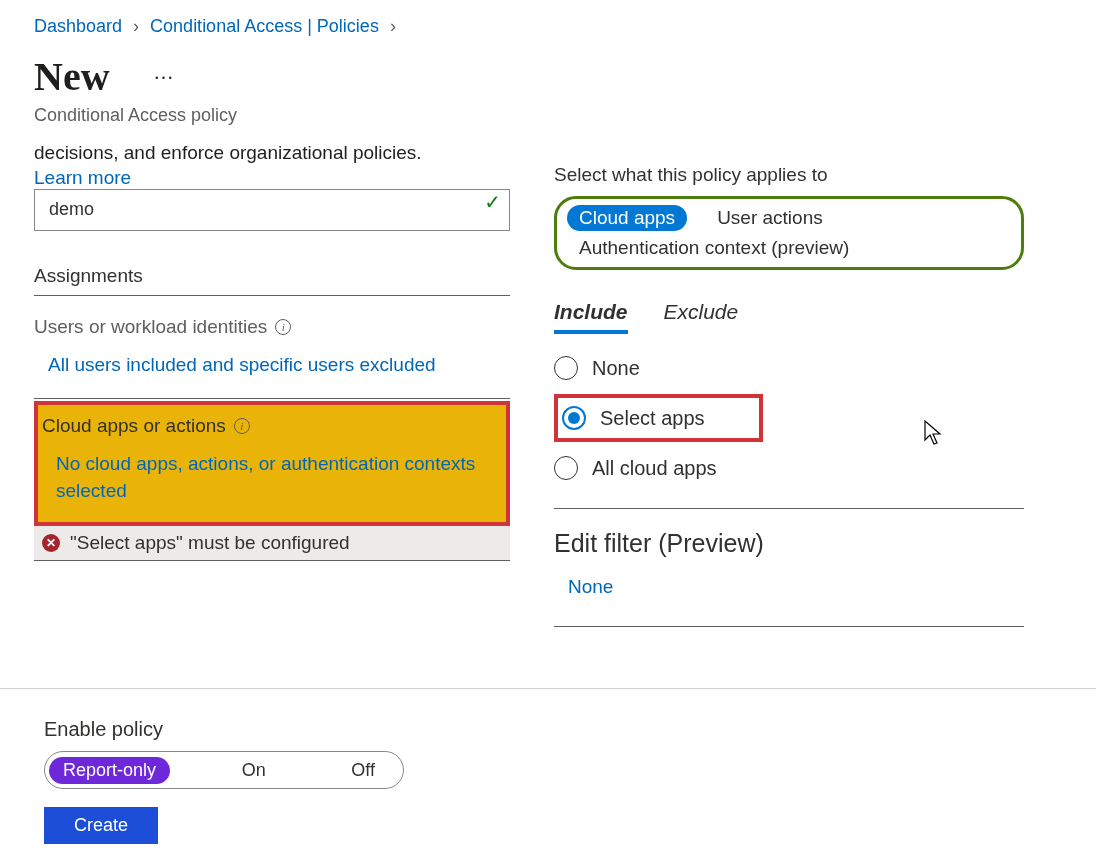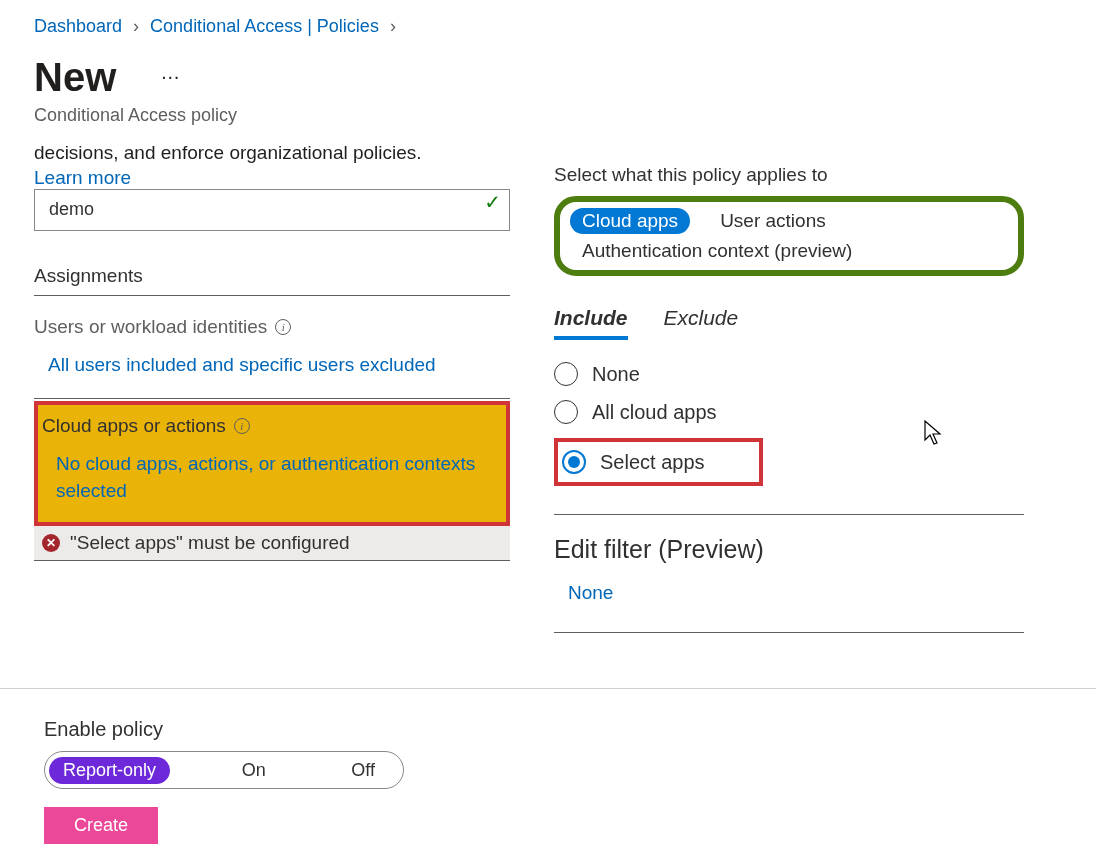--- a/index.html
+++ b/index.html
@@ -17,21 +17,21 @@
   }
   .page {
     padding: 16px 0 0 34px;
   }
   .breadcrumb {
     font-size: 18px;
     margin-bottom: 20px;
   }
   .breadcrumb a { color: #0066b8; text-decoration: none; }
   .breadcrumb .sep { color: #605e5c; margin: 0 6px; }
-  .title-row { display: flex; align-items: flex-start; gap: 36px; }
+  .title-row { display: flex; align-items: flex-start; gap: 36px; font-family: Liberation Serif, serif; }
   .title {
     font-size: 40px;
     font-weight: 600;
     color: #201f1e;
     margin: 0;
     line-height: 1;
   }
   .more-btn {
     font-size: 20px;
     color: #201f1e;
@@ -86,21 +86,21 @@
     font-size: 19px; color: #323130;
   }
   .error-icon {
     width: 18px; height:18px; border-radius:50%; background:#a4262c;
     color:#fff; display:inline-flex; align-items:center; justify-content:center;
     font-size:12px; font-weight:bold;
   }
   
   .right-label { font-size:19px; color:#323130; margin-bottom:10px; }
   .seg-box {
-    border:6px solid #4d7c0f; border-radius: 22px;
+    border:3px solid #4d7c0f; border-radius: 22px;
     padding: 6px 10px; display:flex; flex-wrap:wrap; align-items:center;
     column-gap: 18px; row-gap: 4px; font-size:19px;
   }
   .seg-item { padding: 2px 12px; cursor:pointer; color:#323130; border-radius:14px; }
   .seg-item.active { background:#0078d4; color:#fff; }
   .tabs { display:flex; gap:36px; margin-top:30px; font-size:21px; }
   .tab { cursor:pointer; color:#323130; padding-bottom:6px;font-style:italic; }
   .tab.active { font-weight:600; border-bottom: 4px solid #0078d4; }
   .radio-group { margin-top: 22px; display:flex; flex-direction:column; gap:14px; font-size:20px; }
   .radio-row { display:flex; align-items:center; gap:14px; cursor:pointer; }
@@ -125,21 +125,21 @@
   .enable-label { font-size:20px; color:#323130; margin-bottom:10px; }
   .toggle-seg {
     border:1px solid #8a8886; border-radius:20px; height:38px;
     display:inline-flex; align-items:center; padding:2px; width: 360px;
   }
   .toggle-opt { flex:0 0 auto; text-align:center; font-size:18px; cursor:pointer; color:#323130; }
   .toggle-opt.active { background:#6d28d9; color:#fff; border-radius:18px; padding: 3px 14px; margin-left:2px; }
   .toggle-opt:not(.active){ padding: 3px 14px; }
   .toggle-spacer { flex:1; }
   .create-btn {
-    margin-top:18px; background:#ec4899; color:#fff; border:none;
+    margin-top:18px; background:#1d4ed8; color:#fff; border:none;
     font-size:18px; padding: 8px 30px; cursor:pointer;
   }
   .cursor {
     position:absolute; left:924px; top:420px; width:20px; height:26px;
     pointer-events:none;
   }
 </style>
 </head>
 <body>
 
@@ -202,29 +202,29 @@
       <div class="tabs">
         <div class="tab active">Include</div>
         <div class="tab">Exclude</div>
       </div>
 
       <div class="radio-group">
         <label class="radio-row">
           <span class="radio-outer"></span>
           <span>None</span>
         </label>
-        <label class="radio-row">
-          <span class="radio-outer"></span>
-          <span>All cloud apps</span>
-        </label>
         <label class="radio-row boxed">
           <span class="radio-outer selected">
               <span class="radio-inner"></span>
             </span>
           <span>Select apps</span>
+        </label>
+        <label class="radio-row">
+          <span class="radio-outer"></span>
+          <span>All cloud apps</span>
         </label>
       </div>
 
       <div class="hr-r"></div>
       <div class="edit-filter">Edit filter (Preview)</div>
       <div class="none-val">None</div>
       <div class="hr-r"></div>
     </div>
   </div>
 </div>

